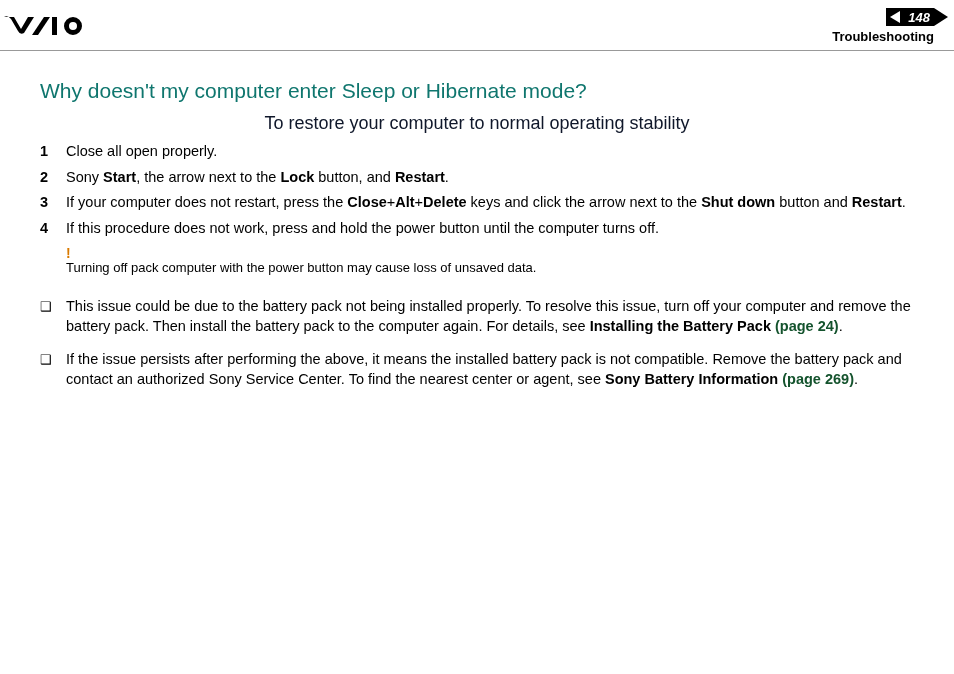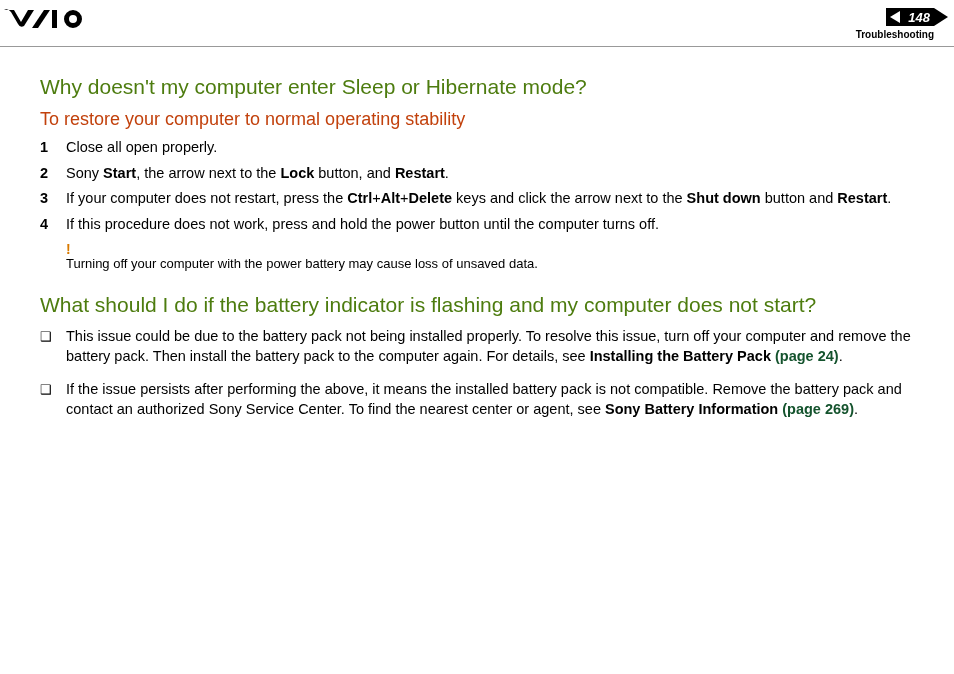--- a/index.html
+++ b/index.html
@@ -7,21 +7,21 @@
     font-family: Arial, Helvetica, sans-serif;
     background: #fff;
     width: 954px;
     height: 674px;
     position: relative;
     color: #000;
   }
   .header {
     display: flex;
     justify-content: space-between;
-    align-items: flex-start;
+    align-items: center;
     padding: 8px 20px 6px 4px;
     border-bottom: 1px solid #999;
   }
   .logo {
     display: flex;
     align-items: center;
     gap: 2px;
   }
   .logo svg { display: block; }
   .header-right {
@@ -48,43 +48,44 @@
   }
   .page-badge .pgnum { padding: 0 4px; }
   .page-badge .tri-right {
     width: 0; height: 0;
     border-top: 9px solid transparent;
     border-bottom: 9px solid transparent;
     border-left: 14px solid #000;
     margin-right: -14px;
   }
   .section-label {
-    font-size: 10px;
+    font-size: 13px;
     font-weight: bold;
     margin-top: 2px;
   }
   .content {
     padding: 28px 40px 20px 40px;
   }
   .h2 {
-    color: #4d7c0f;
+    color: #0f766e;
     font-size: 21px;
     font-weight: normal;
     margin-bottom: 10px;
   }
   .body-text {
     font-size: 14.5px;
     line-height: 1.3;
     margin-bottom: 14px;
   }
   .sub-h {
-    color: #c2410c;
+    color: #0f172a;
     font-size: 18px;
     font-weight: normal;
     margin-bottom: 8px;
+    text-align: center;
   }
   ol.steps {
     list-style: none;
     counter-reset: step;
     margin-bottom: 8px;
   }
   ol.steps li {
     counter-increment: step;
     font-size: 14.5px;
     line-height: 1.35;
@@ -160,31 +161,30 @@
 
   <div class="h2">Why doesn't my computer enter Sleep or Hibernate mode?</div>
   <div class="sub-h">To restore your computer to normal operating stability</div>
 
   <ol class="steps">
     <li>Close all open properly.</li>
     <li>
       <span>Sony </span><span class="bold">Start</span><span>, the arrow next to the </span><span class="bold">Lock</span><span> button, and </span><span class="bold">Restart</span><span>.</span>
     </li>
     <li>
-      <span>If your computer does not restart, press the </span><span class="bold">Ctrl</span><span>+</span><span class="bold">Alt</span><span>+</span><span class="bold">Delete</span><span> keys and click the arrow next to the </span><span class="bold">Shut down</span><span> button and </span><span class="bold">Restart</span><span>.</span>
+      <span>If your computer does not restart, press the </span><span class="bold">Close</span><span>+</span><span class="bold">Alt</span><span>+</span><span class="bold">Delete</span><span> keys and click the arrow next to the </span><span class="bold">Shut down</span><span> button and </span><span class="bold">Restart</span><span>.</span>
     </li>
     <li>If this procedure does not work, press and hold the power button until the computer turns off.</li>
   </ol>
 
   <div class="warning">
     <div class="bang">!</div>
-    <div class="wtext">Turning off your computer with the power battery may cause loss of unsaved data.</div>
+    <div class="wtext">Turning off pack computer with the power button may cause loss of unsaved data.</div>
   </div>
 
-  <div class="h2">What should I do if the battery indicator is flashing and my computer does not start?</div>
 
   <ul class="bullets">
     <li>
       <span>This issue could be due to the battery pack not being installed properly. To resolve this issue, turn off your computer and remove the battery pack. Then install the battery pack to the computer again. For details, see </span><span class="bold">Installing the Battery Pack </span><span class="bold link">(page 24)</span><span>.</span>
     </li>
     <li>
       <span>If the issue persists after performing the above, it means the installed battery pack is not compatible. Remove the battery pack and contact an authorized Sony Service Center. To find the nearest center or agent, see </span><span class="bold">Sony Battery Information </span><span class="bold link">(page 269)</span><span>.</span>
     </li>
   </ul>
 

